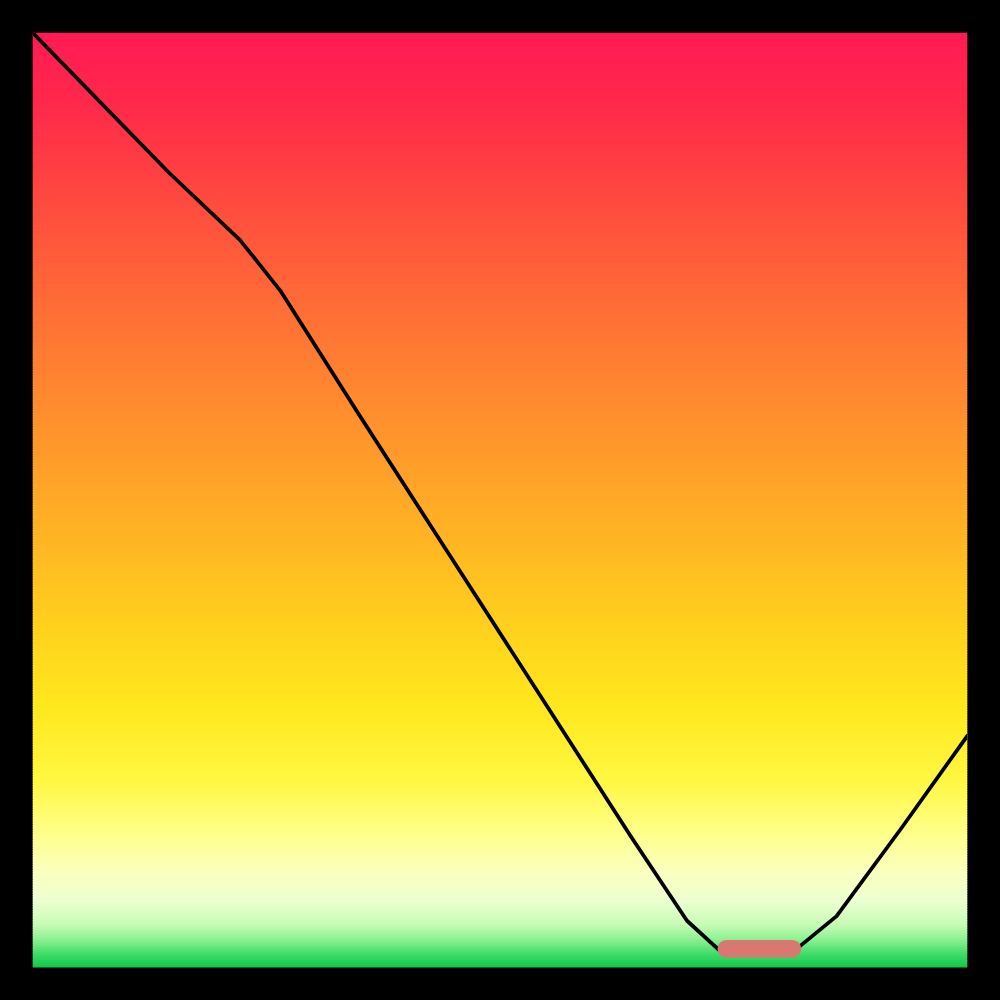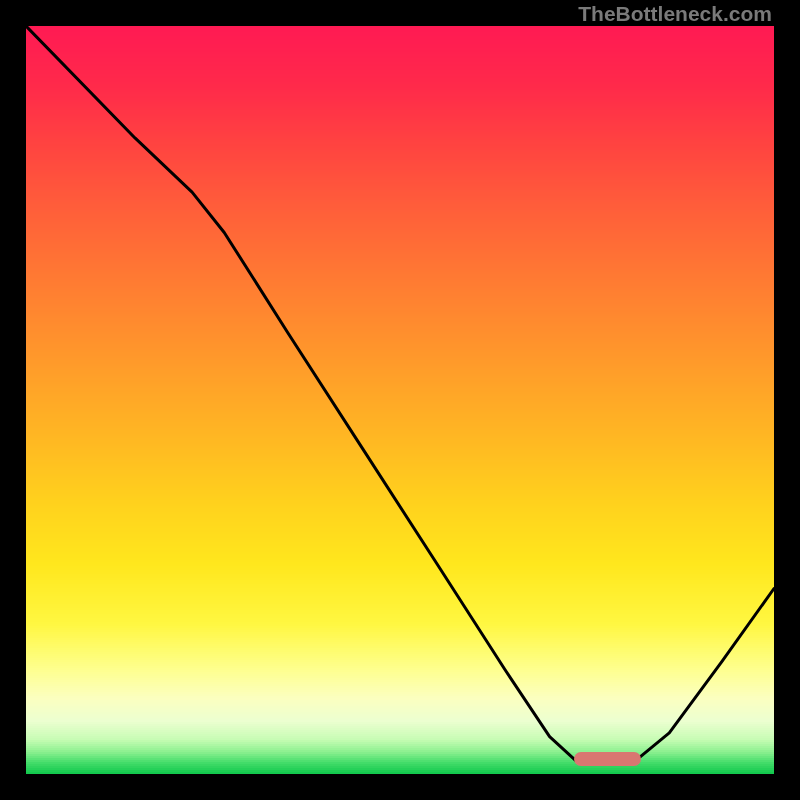--- a/index.html
+++ b/index.html
@@ -53,21 +53,20 @@
     font-size: 21px;
     font-weight: bold;
     color: #7a7a7a;
     letter-spacing: 0px;
   }
 </style>
 </head>
 <body>
 
 <div class="frame">
-  <div class="watermark">TheBottleneck.com</div>
 
   <div class="plot">
     <div class="bg" id="bg">
         <div class="row" style="top: 0px; height: 2.5px; background: rgb(255, 26, 83);"></div>
         <div class="row" style="top: 2px; height: 2.5px; background: rgb(255, 27, 83);"></div>
         <div class="row" style="top: 4px; height: 2.5px; background: rgb(255, 27, 82);"></div>
         <div class="row" style="top: 6px; height: 2.5px; background: rgb(255, 28, 82);"></div>
         <div class="row" style="top: 8px; height: 2.5px; background: rgb(255, 28, 82);"></div>
         <div class="row" style="top: 10px; height: 2.5px; background: rgb(255, 29, 81);"></div>
         <div class="row" style="top: 12px; height: 2.5px; background: rgb(255, 29, 81);"></div>

